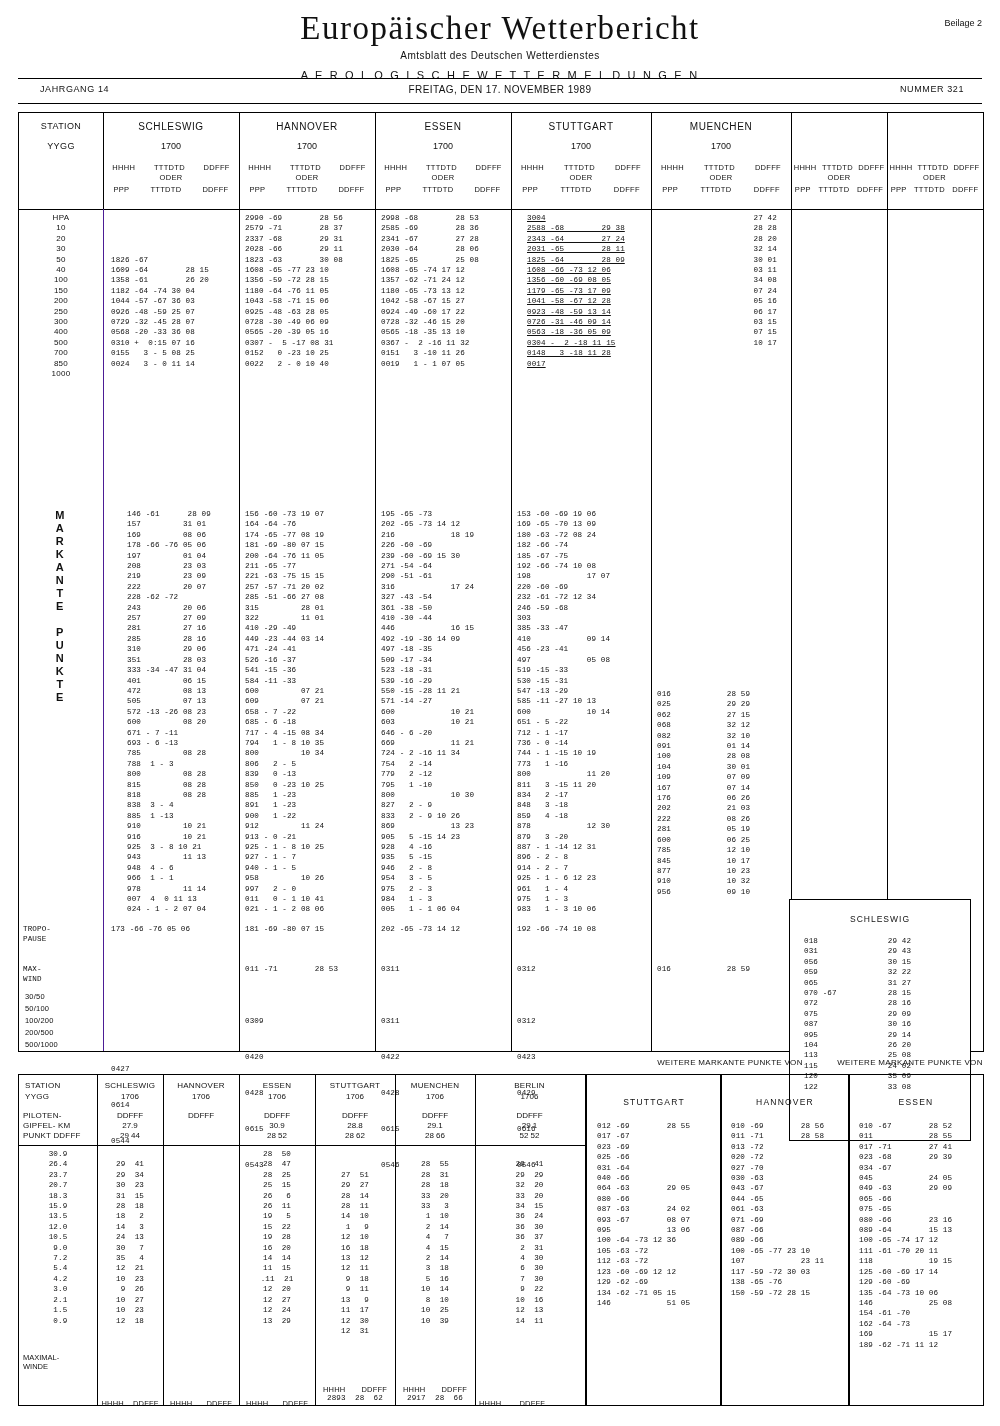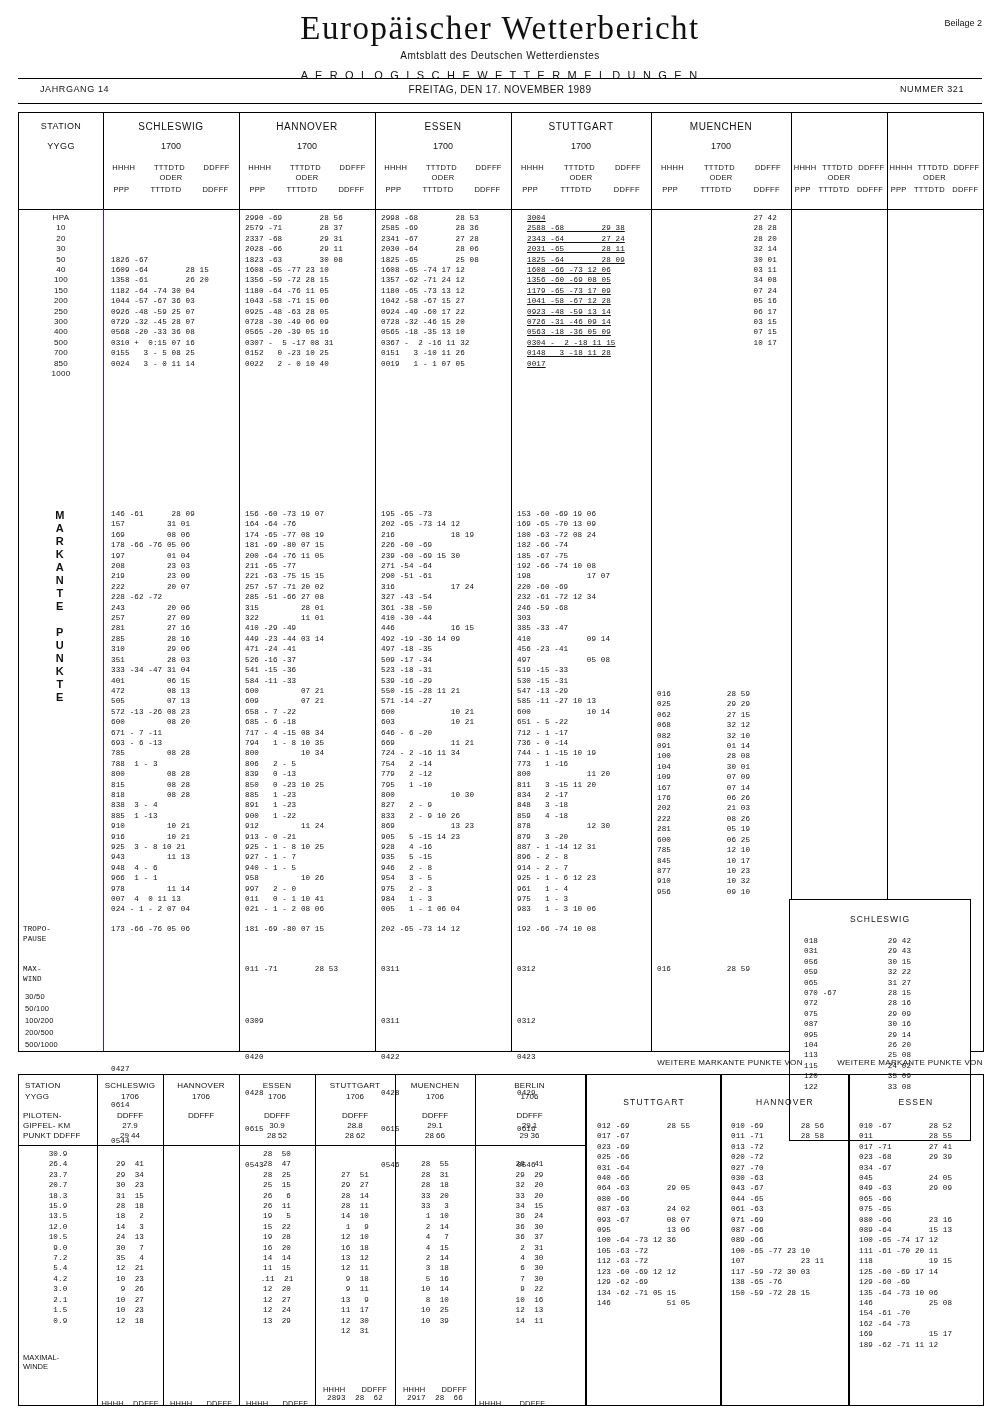--- a/index.html
+++ b/index.html
@@ -306,21 +306,21 @@
 1609 -64        28 15
 1358 -61        26 20
 1182 -64 -74 30 04
 1044 -57 -67 36 03
 0926 -48 -59 25 07
 0729 -32 -45 28 07
 0568 -20 -33 36 08
 0310 +  0:15 07 16
 0155   3 - 5 08 25
 0024   3 - 0 11 14</div>
-        <div class="block-mark mono" style="padding-left:8px;">146 -61      28 09
+        <div class="block-mark mono" style="padding-left:24px;">146 -61      28 09
 157         31 01
 169         08 06
 178 -66 -76 05 06
 197         01 04
 208         23 03
 219         23 09
 222         20 07
 228 -62 -72
 243         20 06
 257         27 09
@@ -667,21 +667,21 @@
         <div class="hr">1706</div>
         <div class="dd">DDFFF</div>
         <div class="v1">29.1</div>
         <div class="v2">28  66</div>
       </div>
       <div class="lcol" style="left:456px;width:109px;border-right:none;">
         <div class="nm">BERLIN</div>
         <div class="hr">1706</div>
         <div class="dd">DDFFF</div>
         <div class="v1">29.1</div>
-        <div class="v2">29  36</div>
+        <div class="v2">52  52</div>
       </div>
     </div>
 
     <div class="lbody">
       <div class="lstat2">
         <div class="mono" style="text-align:center;padding-top:4px;">30.9
 26.4
 23.7
 20.7
 18.3

